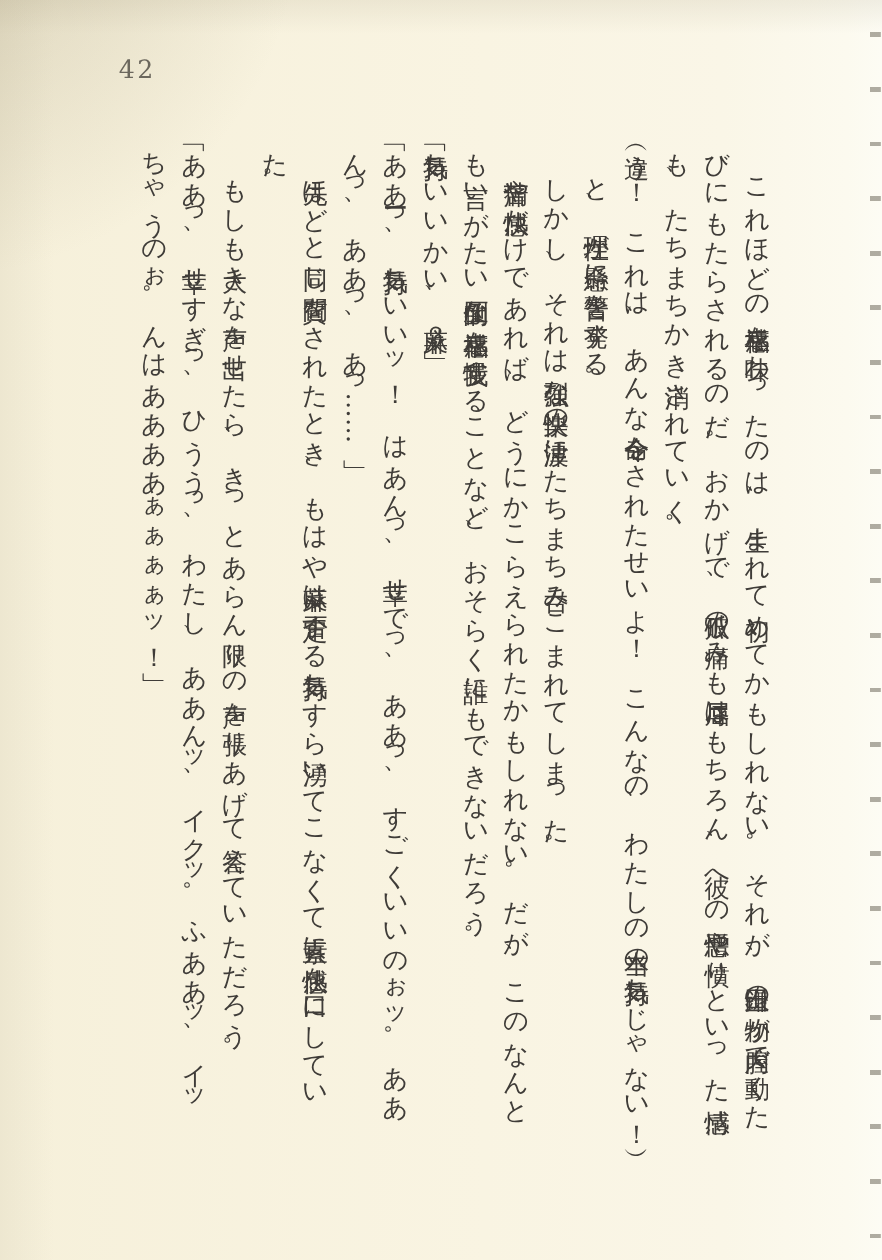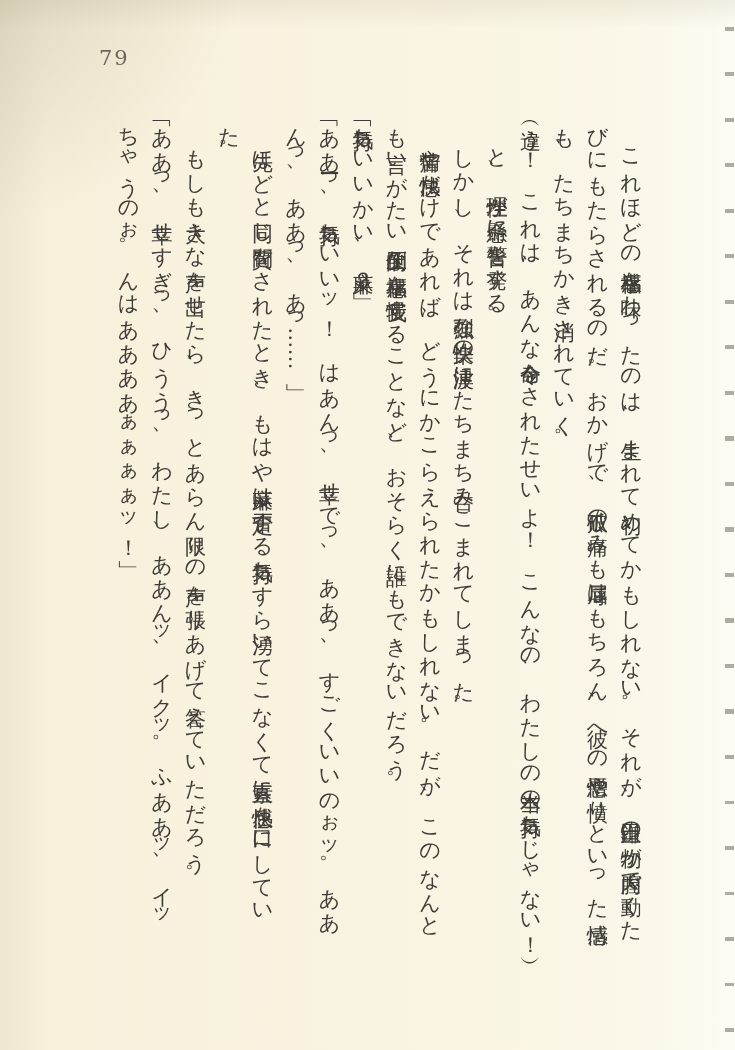--- a/index.html
+++ b/index.html
@@ -69,21 +69,21 @@
       rgba(110,105,92,0) 23px,
       rgba(110,105,92,0) 45.5px
     );
   }
 </style>
 </head>
 <body>
 
 <div class="page">
 
-  <div class="page-number">79</div>
+  <div class="page-number">42</div>
 
   <div class="text-block">
     <p>　これほどの幸福感を味わったのは、生まれて初めてかもしれない。それが、鎌田の一物が膣内で動くたびにもたらされるのだ。おかげで、破瓜の痛みも屈辱はもちろん、彼への憎悪や憤りといった感情も、たちまちかき消されていく。</p>
     <p>（違う！　これは、あんな命令をされたせいよ！　こんなの、わたしの本当の気持ちじゃない！）</p>
     <p>　と、理性が懸命に警告を発する。</p>
     <p>　しかし、それは強烈な快楽の津波にたちまち呑みこまれてしまった。</p>
     <p>　苦痛や快感だけであれば、どうにかこらえられたかもしれない。だが、このなんとも言いがたい圧倒的な幸福感を我慢することなど、おそらく誰にもできないだろう。</p>
     <p>「気持ちいいかい、麻菜？」</p>
     <p>「ああーっ、気持ちいいッ！　はあんっ、幸せでっ、ああっ、すごくいいのぉッ。ああんっ、ああっ、あっ……」</p>
     <p>　先ほどと同じ質問をされたとき、もはや麻菜は否定する気持ちすら湧いてこなくて素直に快感を口にしていた。</p>

